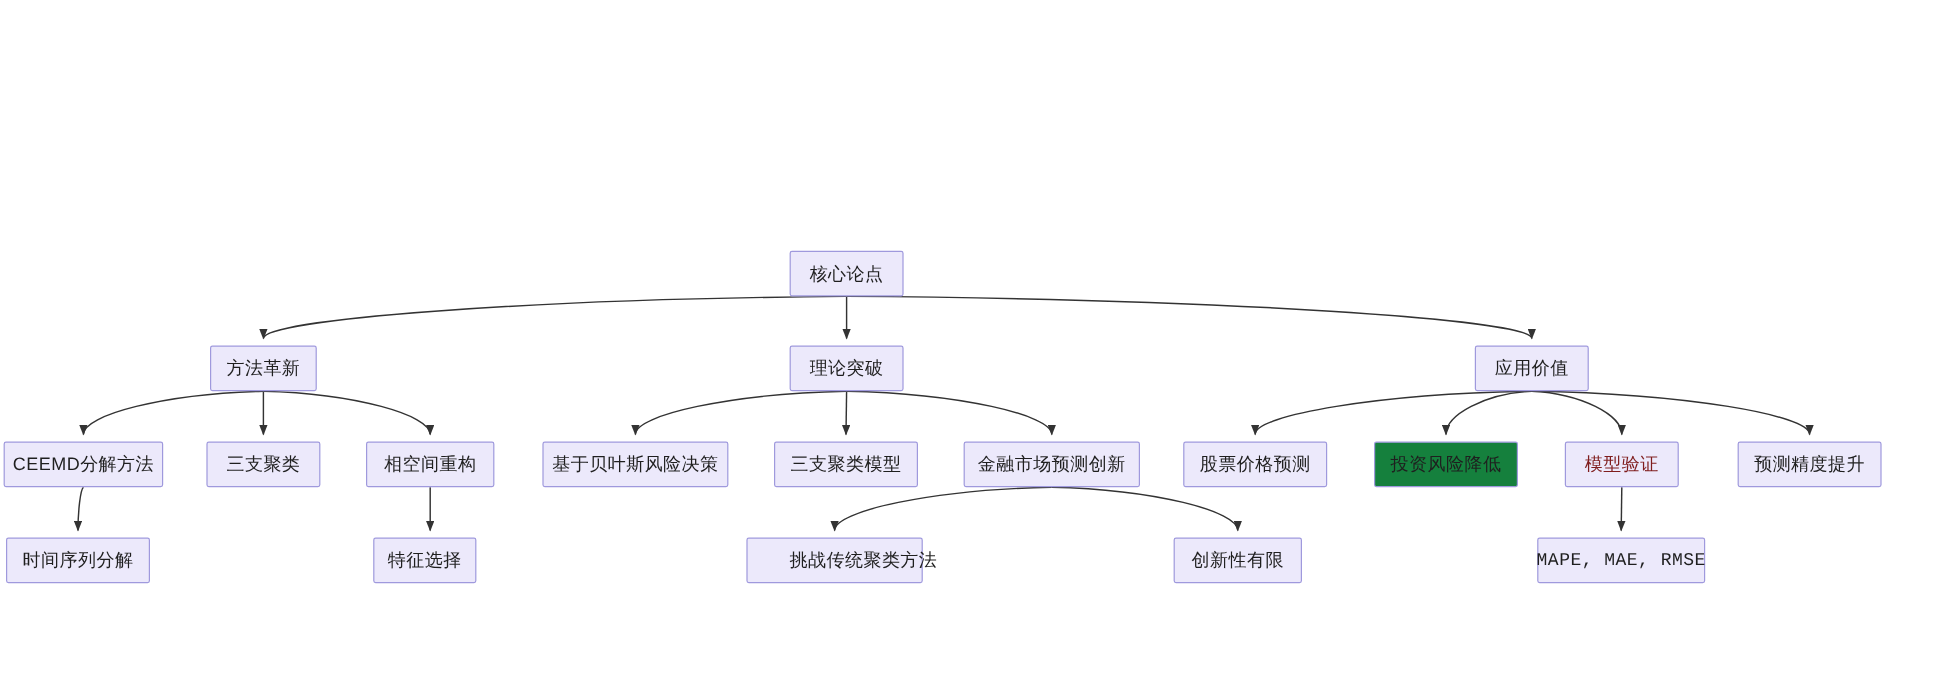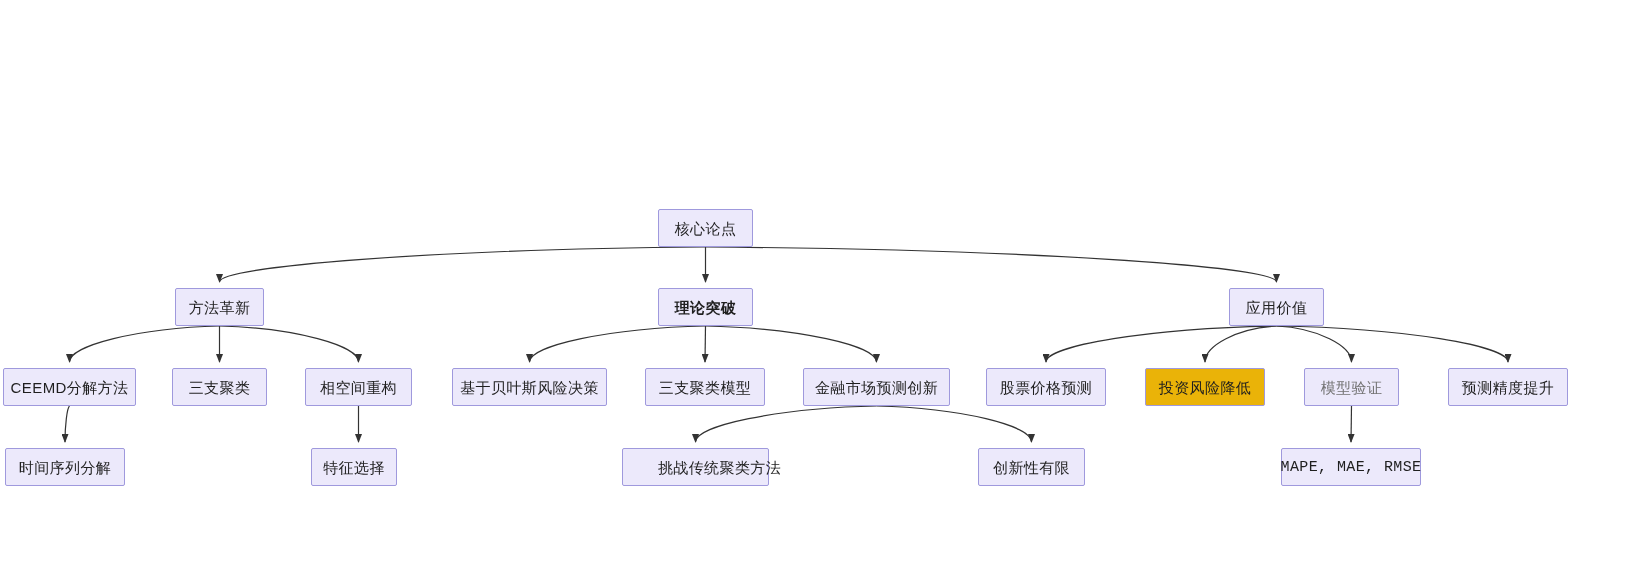--- a/index.html
+++ b/index.html
@@ -78,21 +78,21 @@
         <path d="M1351.5,406 L1351,442" fill="none" stroke="#333333" stroke-width="1.2" marker-end="url(#arrowhead)"></path>
       </g>
   </svg>
   <div id="node-layer">
       <div class="node" style="left: 658px; top: 209px; width: 95px; height: 38px; background: rgb(236, 233, 251); border-color: rgb(159, 153, 221); color: rgb(31, 31, 31);">
         <span class="node-label">核心论点</span>
       </div>
       <div class="node" style="left: 175px; top: 288px; width: 89px; height: 38px; background: rgb(236, 233, 251); border-color: rgb(159, 153, 221); color: rgb(31, 31, 31);">
         <span class="node-label">方法革新</span>
       </div>
-      <div class="node" style="left: 658px; top: 288px; width: 95px; height: 38px; background: rgb(236, 233, 251); border-color: rgb(159, 153, 221); color: rgb(31, 31, 31); font-weight: bold;">
+      <div class="node" style="left: 658px; top: 288px; width: 95px; height: 38px; background: rgb(236, 233, 251); border-color: rgb(159, 153, 221); color: rgb(31, 31, 31);">
         <span class="node-label">理论突破</span>
       </div>
       <div class="node" style="left: 1229px; top: 288px; width: 95px; height: 38px; background: rgb(236, 233, 251); border-color: rgb(159, 153, 221); color: rgb(31, 31, 31);">
         <span class="node-label">应用价值</span>
       </div>
       <div class="node" style="left: 3px; top: 368px; width: 133px; height: 38px; background: rgb(236, 233, 251); border-color: rgb(159, 153, 221); color: rgb(31, 31, 31);">
         <span class="node-label">CEEMD分解方法</span>
       </div>
       <div class="node" style="left: 172px; top: 368px; width: 95px; height: 38px; background: rgb(236, 233, 251); border-color: rgb(159, 153, 221); color: rgb(31, 31, 31);">
         <span class="node-label">三支聚类</span>
@@ -105,24 +105,24 @@
       </div>
       <div class="node" style="left: 645px; top: 368px; width: 120px; height: 38px; background: rgb(236, 233, 251); border-color: rgb(159, 153, 221); color: rgb(31, 31, 31);">
         <span class="node-label">三支聚类模型</span>
       </div>
       <div class="node" style="left: 803px; top: 368px; width: 147px; height: 38px; background: rgb(236, 233, 251); border-color: rgb(159, 153, 221); color: rgb(31, 31, 31);">
         <span class="node-label">金融市场预测创新</span>
       </div>
       <div class="node" style="left: 986px; top: 368px; width: 120px; height: 38px; background: rgb(236, 233, 251); border-color: rgb(159, 153, 221); color: rgb(31, 31, 31);">
         <span class="node-label">股票价格预测</span>
       </div>
-      <div class="node" style="left: 1145px; top: 368px; width: 120px; height: 38px; background: #eab308; border-color: rgb(159, 153, 221); color: rgb(31, 31, 31);">
+      <div class="node" style="left: 1145px; top: 368px; width: 120px; height: 38px; background: #15803d; border-color: rgb(159, 153, 221); color: rgb(31, 31, 31);">
         <span class="node-label">投资风险降低</span>
       </div>
-      <div class="node" style="left: 1304px; top: 368px; width: 95px; height: 38px; background: rgb(236, 233, 251); border-color: rgb(159, 153, 221); color: #737373;">
+      <div class="node" style="left: 1304px; top: 368px; width: 95px; height: 38px; background: rgb(236, 233, 251); border-color: rgb(159, 153, 221); color: #7f1d1d;">
         <span class="node-label">模型验证</span>
       </div>
       <div class="node" style="left: 1448px; top: 368px; width: 120px; height: 38px; background: rgb(236, 233, 251); border-color: rgb(159, 153, 221); color: rgb(31, 31, 31);">
         <span class="node-label">预测精度提升</span>
       </div>
       <div class="node" style="left: 5px; top: 448px; width: 120px; height: 38px; background: rgb(236, 233, 251); border-color: rgb(159, 153, 221); color: rgb(31, 31, 31);">
         <span class="node-label">时间序列分解</span>
       </div>
       <div class="node" style="left: 311px; top: 448px; width: 86px; height: 38px; background: rgb(236, 233, 251); border-color: rgb(159, 153, 221); color: rgb(31, 31, 31);">
         <span class="node-label">特征选择</span>

